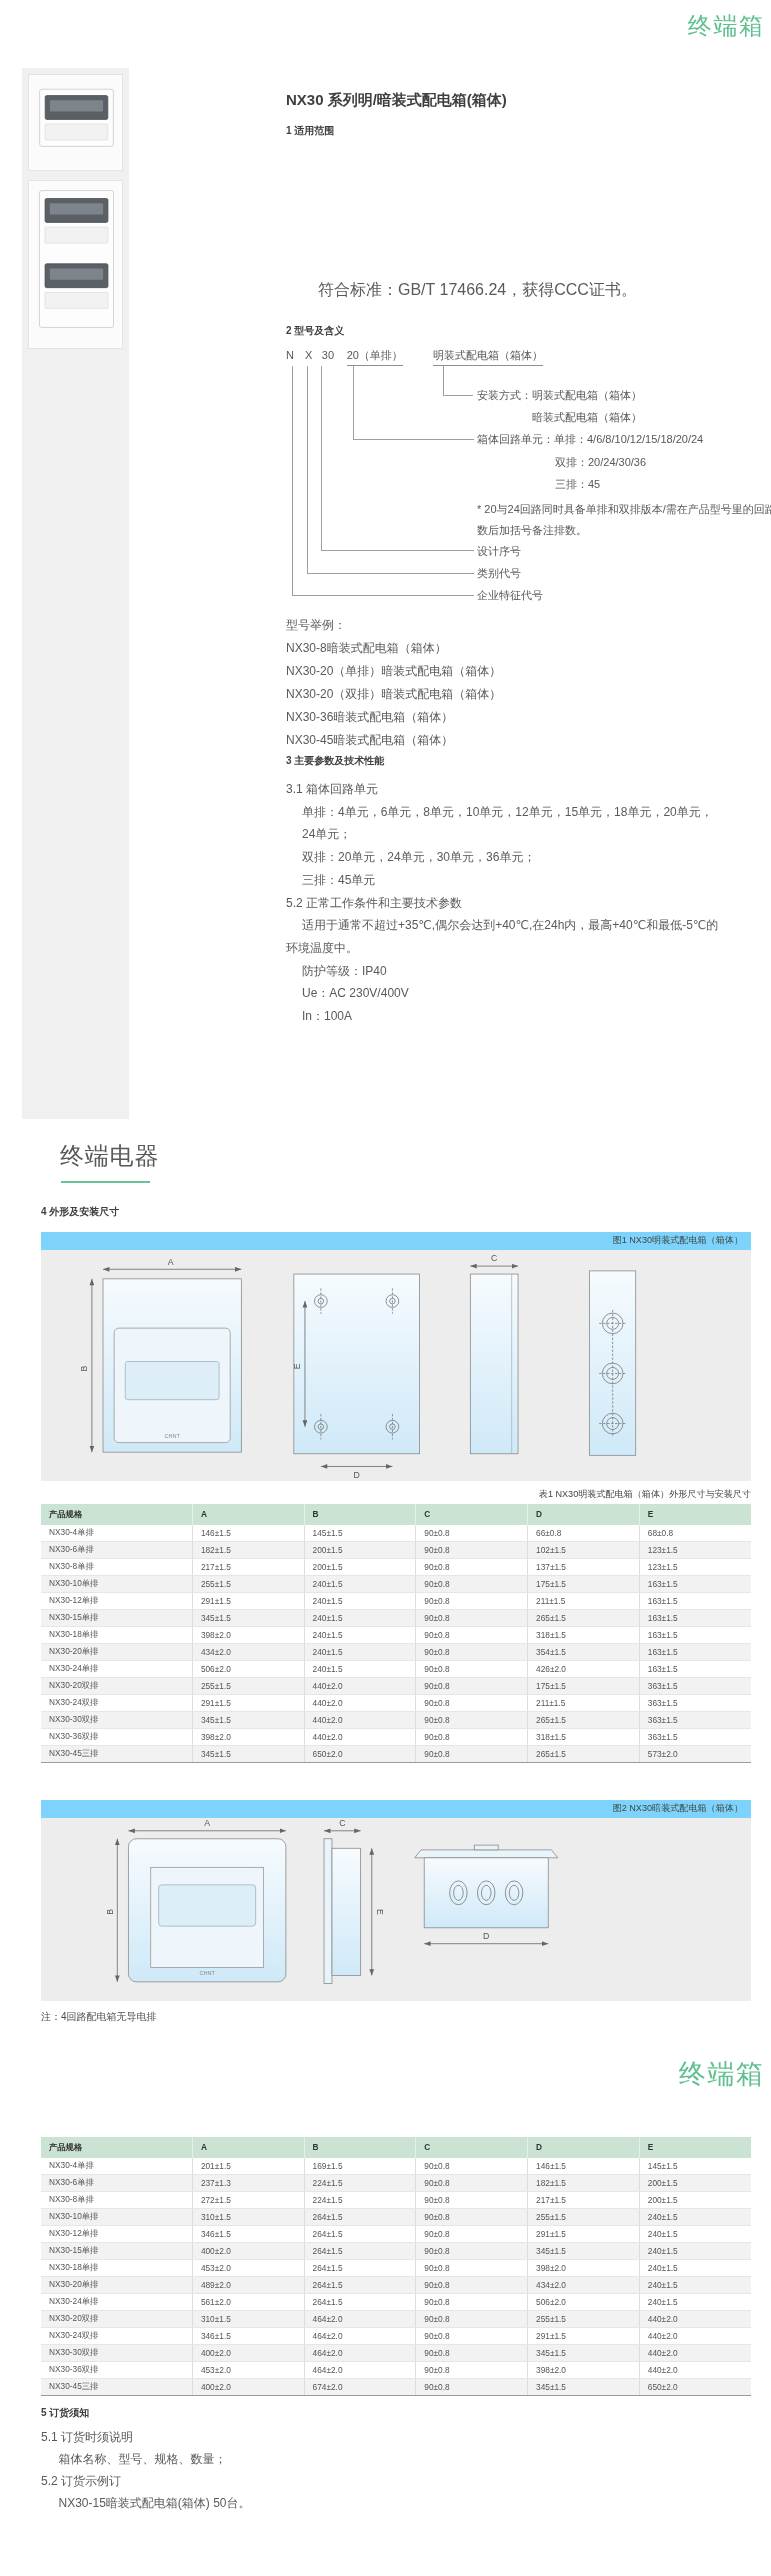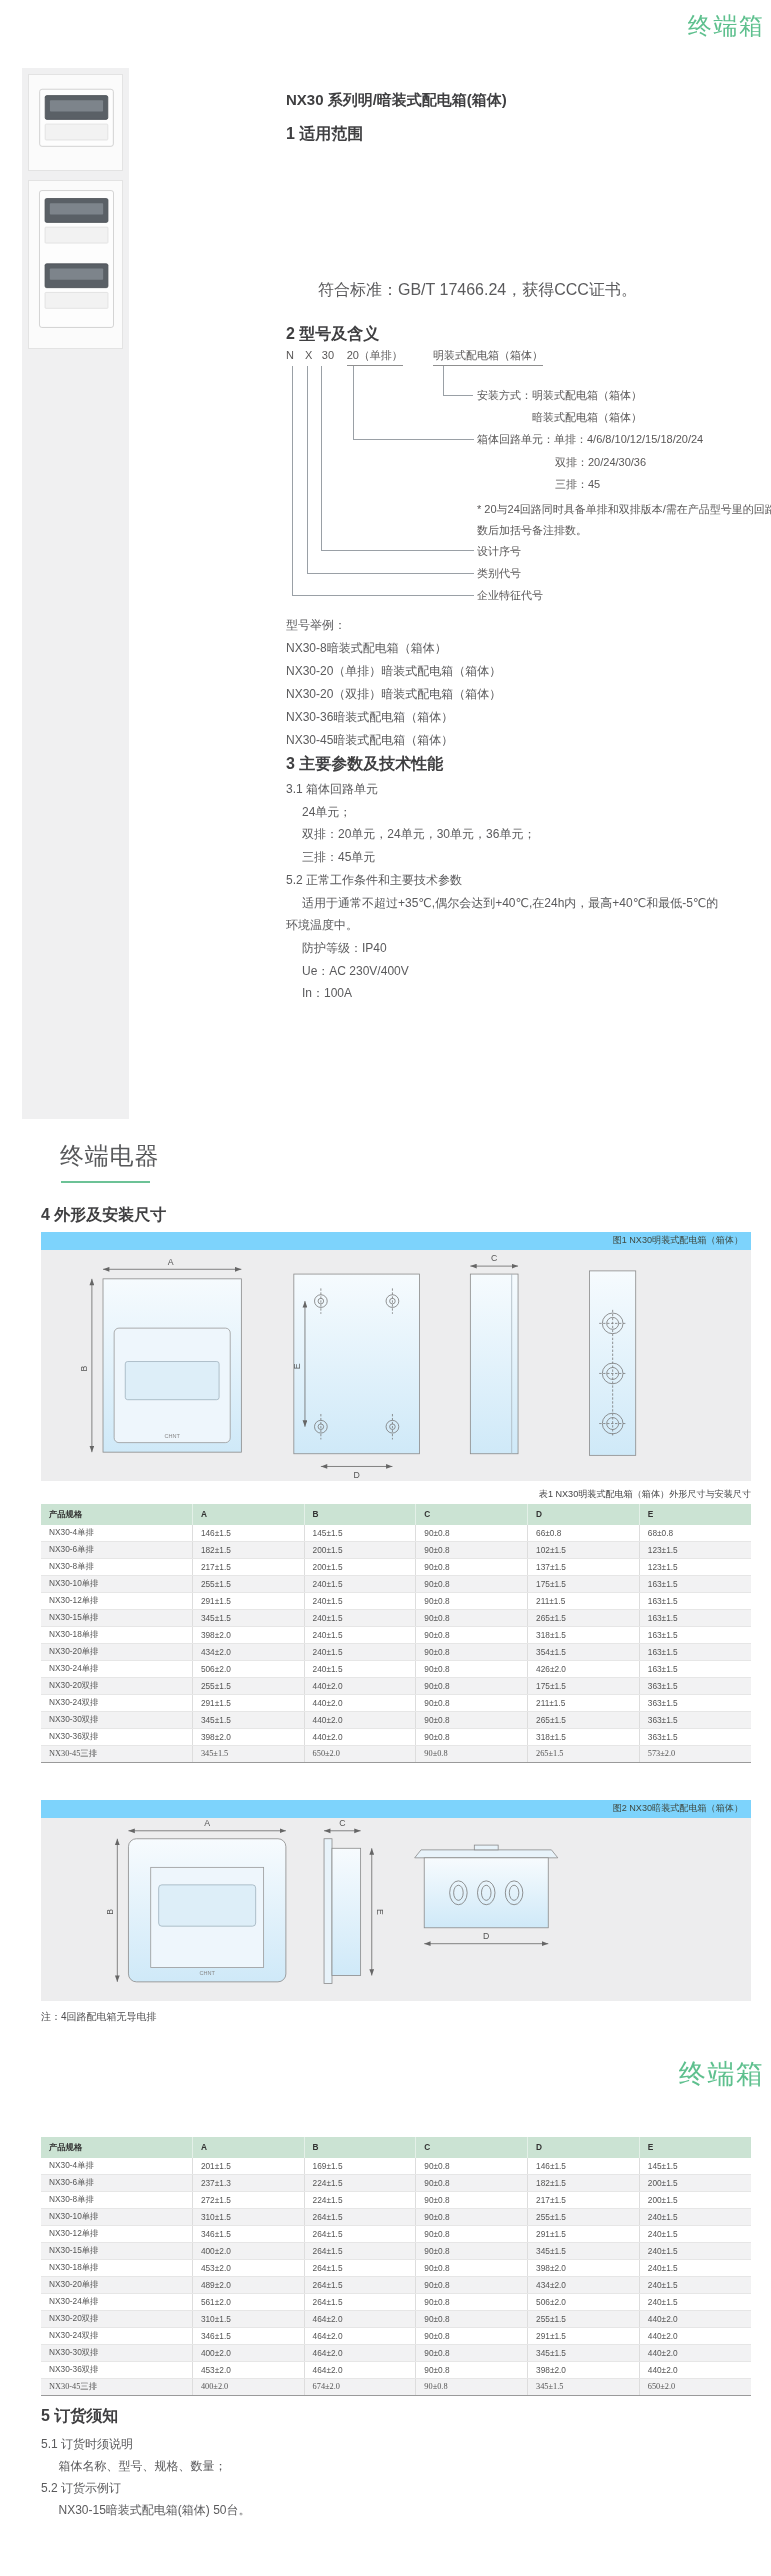--- a/index.html
+++ b/index.html
@@ -12,21 +12,21 @@
 
   
   #left-col{position:absolute;left:22px;top:68px;width:107px;height:1051px;background:#f0f0f1;}
   .photo{background:#fbfbfb;border:0.8px solid #e3e3e3;margin:5.6px;box-sizing:border-box;}
   #photo1{height:97px;}
   #photo2{height:169px;margin-top:9.5px;}
 
   
   .abs{position:absolute;}
   #title{left:286px;top:91px;font-size:15px;font-weight:bold;color:#3f3f41;}
-  .h2{font-size:16px;font-weight:bold;color:#3f3f41;}
+  .h2{font-size:10px;font-weight:bold;color:#3f3f41;}
   #s1-head{left:286px;top:124px;}
   #s1-p{left:286px;top:148px;width:480px;font-size:12px;line-height:21px;text-align:justify;text-indent:2em;}
   #s1-std{left:286px;top:280px;width:480px;font-size:16px;text-indent:2em;}
   #s2-head{left:286px;top:324px;}
 
   
   #diagram{left:286px;top:348px;width:485px;height:264px;font-size:11px;color:#595757;}
   #code-line{position:absolute;left:0;top:0;white-space:nowrap;}
   #code-line span{display:inline-block;}
   .useg{border-bottom:0.8px solid #8f8f8f;padding-bottom:1.6px;}
@@ -62,21 +62,21 @@
        font-size:8.3px;color:#555;}
   #table1{top:1504px;}
   #table2{top:2137px;}
   .dim th{background:#cbe3d3;color:#333;font-weight:bold;text-align:left;height:20.7px;
           padding:0 8px;border-right:0.8px solid #e4f0e8;}
   .dim th:first-child{width:19%;}
   .dim th:last-child,.dim td:last-child{border-right:none;}
   .dim td{height:16px;padding:0 8px;border-right:0.8px solid #ddd;border-bottom:0.8px solid #e6e6e6;
           white-space:nowrap;overflow:hidden;}
   .dim tbody tr:nth-child(even) td{background:#f2f2f3;}
-  .dim tbody tr:last-child td{border-bottom:1.6px solid #9a9a9a;font-family:Liberation Serif, serif;}
+  .dim tbody tr:last-child td{border-bottom:1.6px solid #9a9a9a;}
 
   #s5{left:41px;top:2406px;font-size:12px;}
   #s5-lines{line-height:22px;margin-top:6.4px;}
   #s5 .ind{padding-left:17.5px;}
 
   svg text{font-family:"Liberation Sans","DejaVu Sans",sans-serif;}
 </style>
 </head>
 <body>
 
@@ -146,20 +146,21 @@
         <div>NX30-20（单排）暗装式配电箱（箱体）</div>
         <div>NX30-20（双排）暗装式配电箱（箱体）</div>
         <div>NX30-36暗装式配电箱（箱体）</div>
         <div>NX30-45暗装式配电箱（箱体）</div>
       </div>
   </div>
 
   <div id="s3-head" class="abs h2">3 主要参数及技术性能</div>
   <div id="s3-lines" class="abs">
       <div class="">3.1 箱体回路单元</div>
+      <div class="ind">单排：4单元，6单元，8单元，10单元，12单元，15单元，18单元，20单元，</div>
       <div class="ind">24单元；</div>
       <div class="ind">双排：20单元，24单元，30单元，36单元；</div>
       <div class="ind">三排：45单元</div>
       <div class="">5.2 正常工作条件和主要技术参数</div>
       <div class="ind">适用于通常不超过+35℃,偶尔会达到+40℃,在24h内，最高+40℃和最低-5℃的</div>
       <div class="">环境温度中。</div>
       <div class="ind">防护等级：IP40</div>
       <div class="ind">Ue：AC 230V/400V</div>
       <div class="ind">In：100A</div>
     </div>

